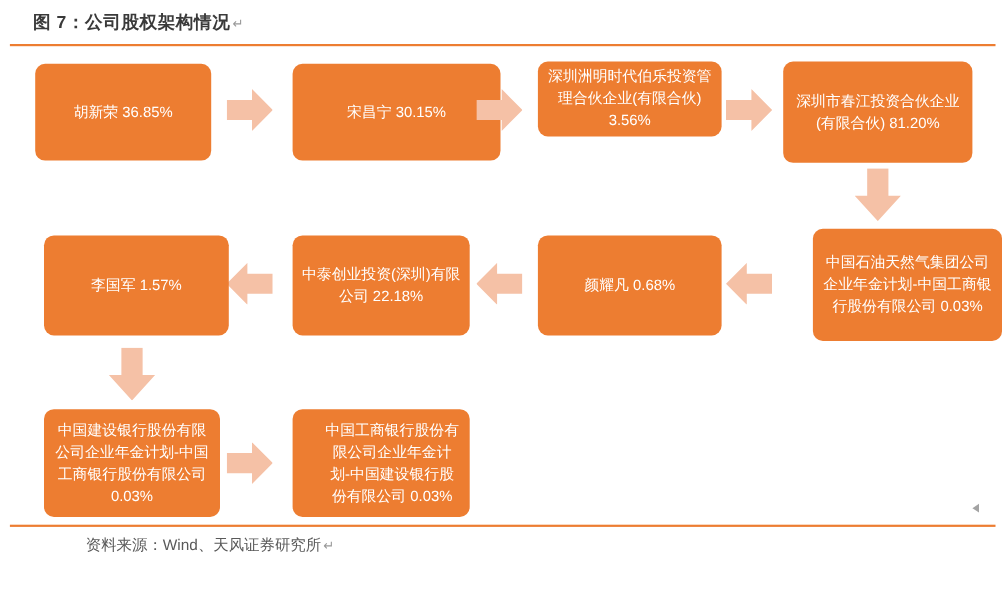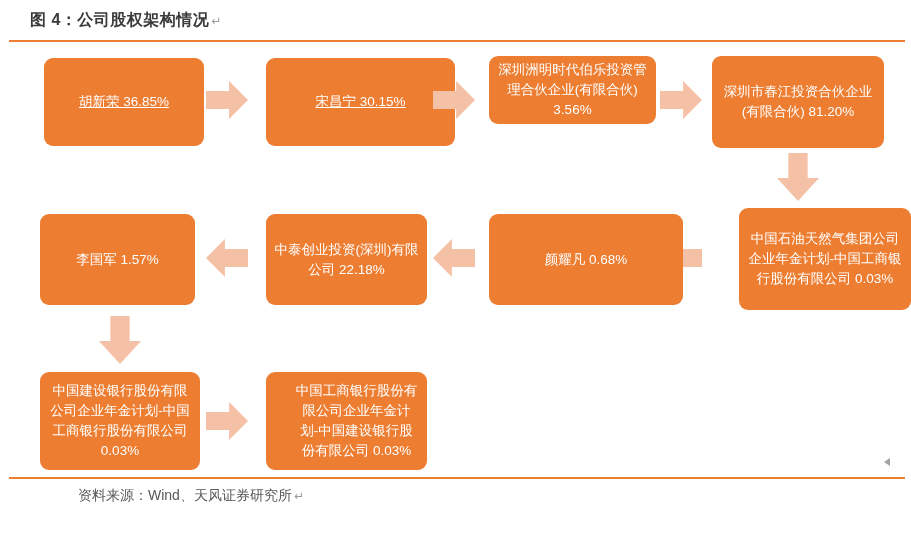--- a/index.html
+++ b/index.html
@@ -42,42 +42,42 @@
     border-top:4px solid transparent; border-bottom:4px solid transparent;
     opacity:.8;
   }
 </style>
 </head>
 <body>
 
 <div class="page">
 
   <div class="title">
-    <span>图 4：公司股权架构情况</span><span class="mark">↵</span>
+    <span>图 7：公司股权架构情况</span><span class="mark">↵</span>
   </div>
 
   <div class="rule rule-top"></div>
 
-  <div class="node" style="left:44px;top:58px;width:160px;height:88px;text-decoration:underline;">胡新荣 36.85%</div>
+  <div class="node" style="left:32px;top:58px;width:160px;height:88px;">胡新荣 36.85%</div>
   <div class="arrow right" style="left:206px;top:81px;"></div>
-  <div class="node" style="left:266px;top:58px;width:189px;height:88px;text-decoration:underline;">宋昌宁 30.15%</div>
+  <div class="node" style="left:266px;top:58px;width:189px;height:88px;">宋昌宁 30.15%</div>
   <div class="arrow right" style="left:433px;top:81px;"></div>
   <div class="node" style="left:489px;top:56px;width:167px;height:68px;">深圳洲明时代伯乐投资管理合伙企业(有限合伙) 3.56%</div>
   <div class="arrow right" style="left:660px;top:81px;"></div>
   <div class="node" style="left:712px;top:56px;width:172px;height:92px;">深圳市春江投资合伙企业(有限合伙) 81.20%</div>
 
   <div class="arrow down" style="left:777px;top:153px;"></div>
 
   <div class="node" style="left:712px;top:208px;width:172px;height:102px;margin-left:27px;">中国石油天然气集团公司企业年金计划-中国工商银行股份有限公司 0.03%</div>
   <div class="arrow left" style="left:660px;top:239px;"></div>
-  <div class="node" style="left:489px;top:214px;width:194px;height:91px;">颜耀凡 0.68%</div>
+  <div class="node" style="left:489px;top:214px;width:167px;height:91px;">颜耀凡 0.68%</div>
   <div class="arrow left" style="left:433px;top:239px;"></div>
   <div class="node" style="left:266px;top:214px;width:161px;height:91px;">中泰创业投资(深圳)有限公司 22.18%</div>
   <div class="arrow left" style="left:206px;top:239px;"></div>
-  <div class="node" style="left:40px;top:214px;width:155px;height:91px;">李国军 1.57%</div>
+  <div class="node" style="left:40px;top:214px;width:168px;height:91px;">李国军 1.57%</div>
 
   <div class="arrow down" style="left:99px;top:316px;"></div>
 
   <div class="node" style="left:40px;top:372px;width:160px;height:98px;">中国建设银行股份有限公司企业年金计划-中国工商银行股份有限公司 0.03%</div>
   <div class="arrow right" style="left:206px;top:402px;"></div>
   <div class="node" style="left:266px;top:372px;width:161px;height:98px;padding-left:28px;">中国工商银行股份有限公司企业年金计划-中国建设银行股份有限公司 0.03%</div>
 
   <div class="tri-marker"></div>
 
   <div class="rule rule-bottom"></div>

